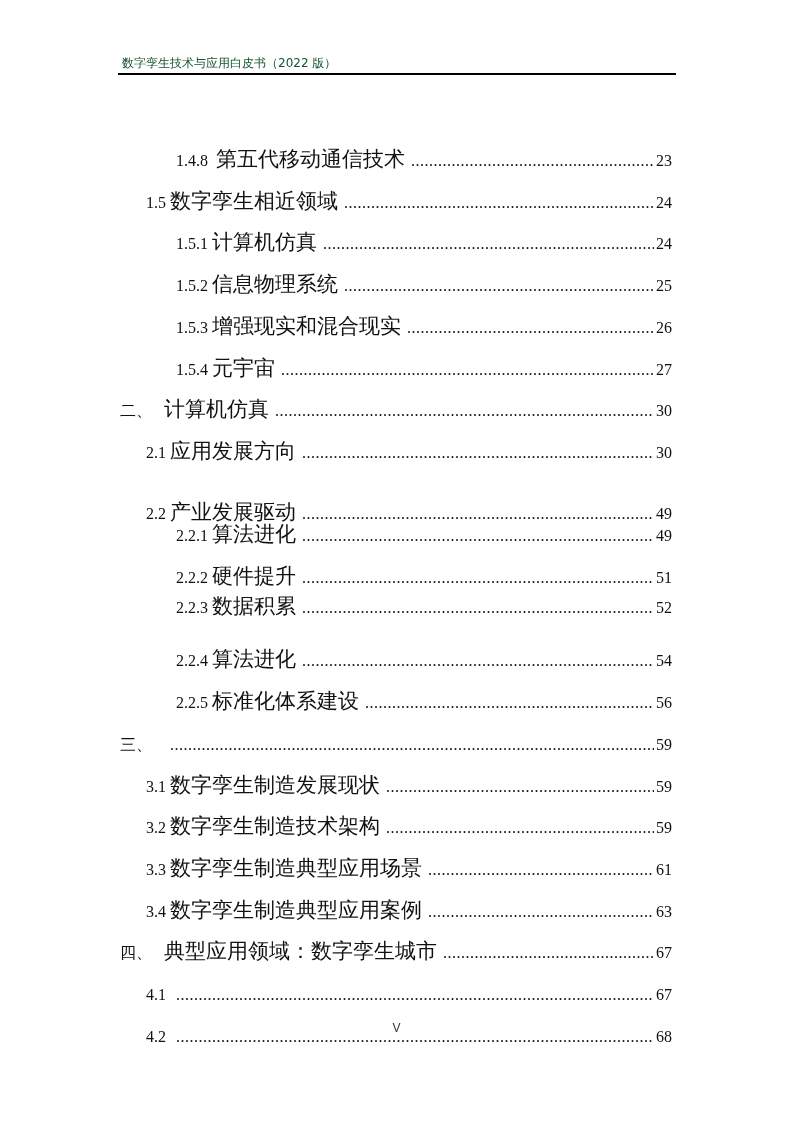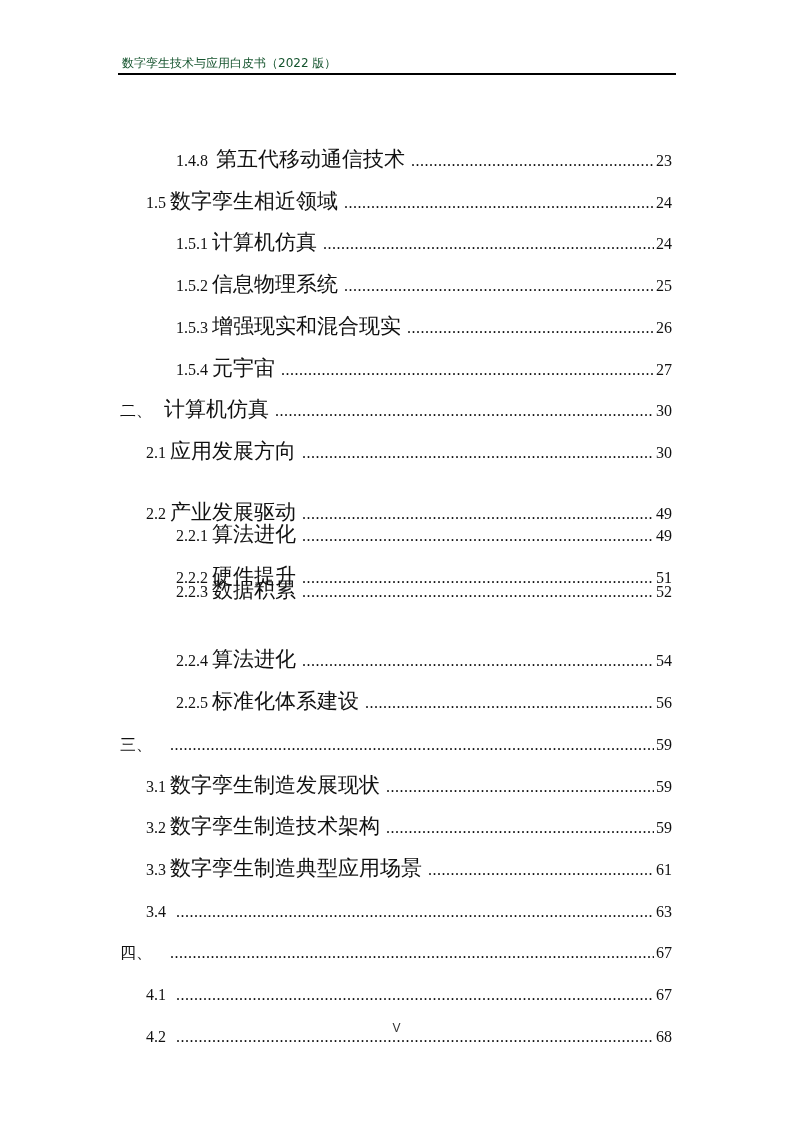--- a/index.html
+++ b/index.html
@@ -88,21 +88,21 @@
     <span class="toc-title">算法进化</span>
     <span class="toc-dots"></span>
     <span class="toc-page">49</span>
   </div>
   <div class="toc-row l2" style="top:427px">
     <span class="toc-num">2.2.2 </span>
     <span class="toc-title">硬件提升</span>
     <span class="toc-dots"></span>
     <span class="toc-page">51</span>
   </div>
-  <div class="toc-row l2" style="top:441px">
+  <div class="toc-row l2" style="top:457px">
     <span class="toc-num">2.2.3 </span>
     <span class="toc-title">数据积累</span>
     <span class="toc-dots"></span>
     <span class="toc-page">52</span>
   </div>
   <div class="toc-row l2" style="top:510.4px">
     <span class="toc-num">2.2.4 </span>
     <span class="toc-title">算法进化</span>
     <span class="toc-dots"></span>
     <span class="toc-page">54</span>
@@ -131,25 +131,27 @@
     <span class="toc-page">59</span>
   </div>
   <div class="toc-row l1" style="top:718.9px">
     <span class="toc-num">3.3 </span>
     <span class="toc-title">数字孪生制造典型应用场景</span>
     <span class="toc-dots"></span>
     <span class="toc-page">61</span>
   </div>
   <div class="toc-row l1" style="top:760.6px">
     <span class="toc-num">3.4 </span>
+    <span class="toc-title">数字孪生制造典型应用案例</span>
     <span class="toc-dots"></span>
     <span class="toc-page">63</span>
   </div>
   <div class="toc-row l0" style="top:802.3px">
     <span class="toc-num">四、   </span>
+    <span class="toc-title">典型应用领域：数字孪生城市</span>
     <span class="toc-dots"></span>
     <span class="toc-page">67</span>
   </div>
   <div class="toc-row l1" style="top:844px">
     <span class="toc-num">4.1 </span>
     <span class="toc-dots"></span>
     <span class="toc-page">67</span>
   </div>
   <div class="toc-row l1" style="top:885.7px">
     <span class="toc-num">4.2 </span>

